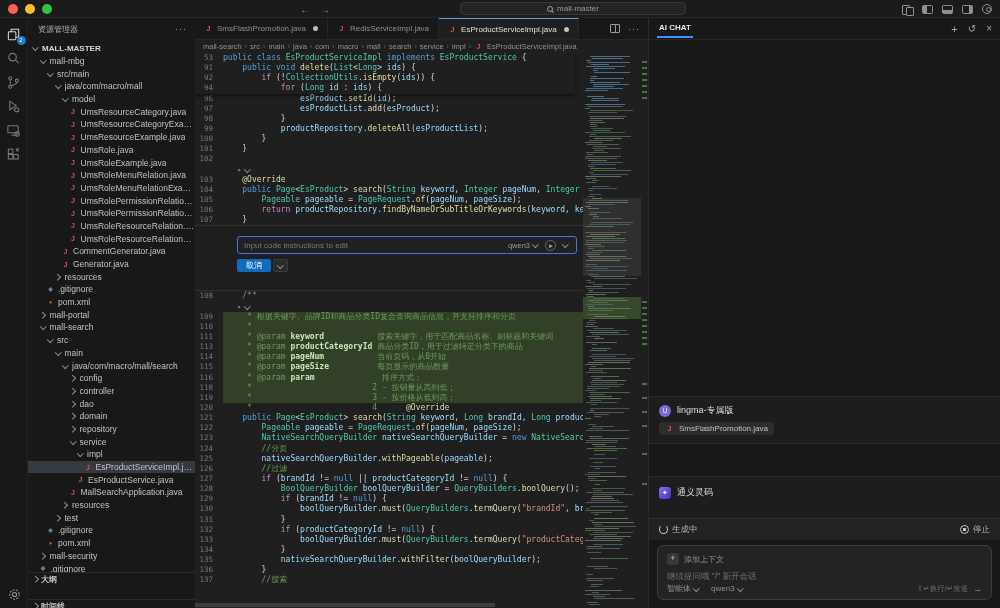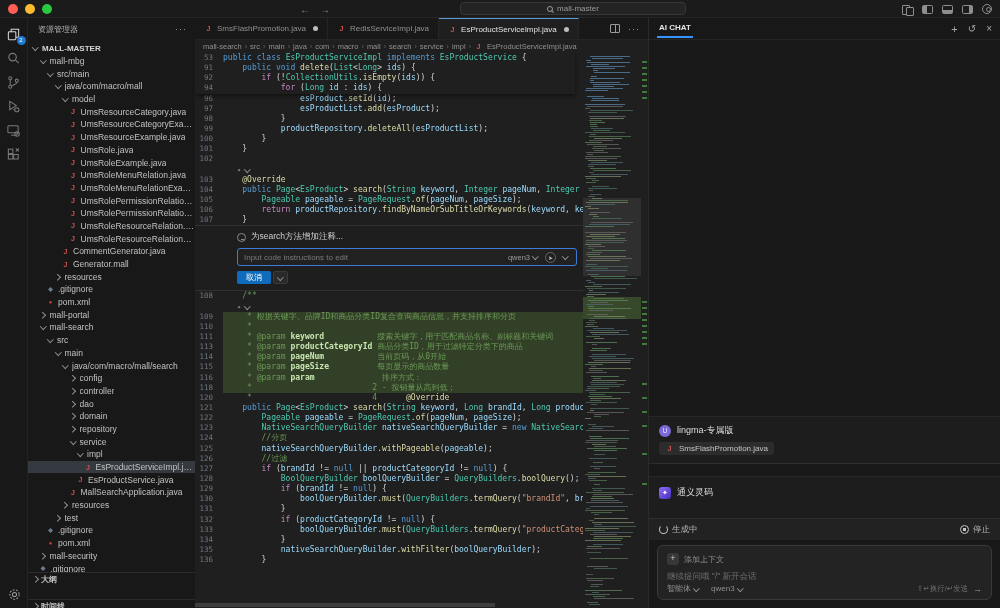--- a/index.html
+++ b/index.html
@@ -106,21 +106,21 @@
   .mgreen{position:absolute;left:0;right:0;top:244px;height:22px;background:rgba(94,134,60,.4)}
   .mslider{position:absolute;left:0;right:0;top:145px;height:78px;background:rgba(200,200,200,.1)}
   .ruler{position:absolute;top:0;right:0;width:7px;bottom:0;background:#1f1f1f}
   .rmark{position:absolute;left:1px;width:5px;height:2px;background:#4a8f46;opacity:.8}
   
   .aichat{position:absolute;left:648px;top:18px;width:352px;height:590px;background:#181818;border-left:1px solid #2b2b2b}
   .aitabs{height:22px;border-bottom:1px solid #262626;display:flex;align-items:center;padding:0 8px}
   .aitab{font-size:8px;font-weight:bold;color:#e7e7e7;padding:4px 2px;border-bottom:2px solid #3794ff}
   .aiactions{margin-left:auto;display:flex;gap:10px;color:#a8a8a8;font-size:10px;align-items:center}
   .msgblock{position:absolute;left:0;right:0;background:#1d1d1d}
-  .userblock{top:398px;height:48px;border-top:1px solid #272727;border-bottom:1px solid #2e2e2e;padding:7px 10px 0}
+  .userblock{top:378px;height:48px;border-top:1px solid #272727;border-bottom:1px solid #2e2e2e;padding:7px 10px 0}
   .msghead{display:flex;align-items:center;gap:6px;font-size:9px;color:#dcdcdc}
   .uavatar{width:12px;height:12px;border-radius:50%;background:#7c68d8;color:#e8e4ff;font-size:7px;display:flex;
     align-items:center;justify-content:center;flex:none}
   .filechip{margin-top:5px;display:inline-flex;align-items:center;gap:4px;background:#2c2c2c;border-radius:3px;
     padding:2px 6px;font-size:8px;color:#c5c5c5}
   .asstblock{top:458px;height:64px;border-top:1px solid #272727;padding:9px 10px 0}
   .lingmalogo{width:12px;height:12px;border-radius:3px;background:linear-gradient(135deg,#8f6bff,#4430b8);
     color:#fff;font-size:7px;display:flex;align-items:center;justify-content:center;flex:none}
   .statusrow{position:absolute;left:0;right:0;bottom:0;height:22px;background:#222;border-top:1px solid #2e2e2e;
     display:flex;align-items:center;padding:0 10px;font-size:8.5px;color:#b5b5b5}
@@ -289,21 +289,21 @@
       <div class="trow" style="padding-left: 40.5px;">
         <span class="fic java">J</span>
         <span class="tlabel">UmsRoleResourceRelationExample.j...</span>
       </div>
       <div class="trow" style="padding-left: 33px;">
         <span class="fic java">J</span>
         <span class="tlabel">CommentGenerator.java</span>
       </div>
       <div class="trow" style="padding-left: 33px;">
         <span class="fic java">J</span>
-        <span class="tlabel">Generator.mall</span>
+        <span class="tlabel">Generator.java</span>
       </div>
       <div class="trow" style="padding-left: 25.5px;">
         <span class="chev r"></span>
         <span class="tlabel">resources</span>
       </div>
       <div class="trow" style="padding-left: 18px;">
         <span class="fic git">◆</span>
         <span class="tlabel">.gitignore</span>
       </div>
       <div class="trow" style="padding-left: 18px;">
@@ -473,24 +473,20 @@
           <div class="cl"><span class="num">101</span><span class="txt"><span class="tk-p">    }</span></span></div>
           <div class="cl"><span class="num">102</span><span class="txt"></span></div>
           <div class="cl"><span class="num"></span><span class="txt"><span class="mk"><span>✦</span><span class="chev"></span></span></span></div>
           <div class="cl"><span class="num">103</span><span class="txt"><span class="tk-p">    </span><span class="tk-a">@Override</span></span></div>
           <div class="cl"><span class="num">104</span><span class="txt"><span class="tk-p">    </span><span class="tk-k">public </span><span class="tk-t">Page</span><span class="tk-p">&lt;</span><span class="tk-t">EsProduct</span><span class="tk-p">&gt; </span><span class="tk-f">search</span><span class="tk-p">(</span><span class="tk-t">String </span><span class="tk-v">keyword</span><span class="tk-p">, </span><span class="tk-t">Integer </span><span class="tk-v">pageNum</span><span class="tk-p">, </span><span class="tk-t">Integer </span></span></div>
           <div class="cl"><span class="num">105</span><span class="txt"><span class="tk-p">        </span><span class="tk-t">Pageable </span><span class="tk-v">pageable</span><span class="tk-p"> = </span><span class="tk-t">PageRequest</span><span class="tk-p">.</span><span class="tk-f">of</span><span class="tk-p">(</span><span class="tk-v">pageNum</span><span class="tk-p">, </span><span class="tk-v">pageSize</span><span class="tk-p">);</span></span></div>
           <div class="cl"><span class="num">106</span><span class="txt"><span class="tk-p">        </span><span class="tk-c">return </span><span class="tk-v">productRepository</span><span class="tk-p">.</span><span class="tk-f">findByNameOrSubTitleOrKeywords</span><span class="tk-p">(</span><span class="tk-v">keyword</span><span class="tk-p">, </span><span class="tk-v">keyword</span></span></div>
           <div class="cl"><span class="num">107</span><span class="txt"><span class="tk-p">    }</span></span></div>
         </div>
       <div class="widget">
-        <div class="wtitle">
-          <span class="wavatar"></span>
-          <span>为search方法增加注释...</span>
-        </div>
         <div class="winput">
           <span class="wph">Input code instructions to edit</span>
           <span class="wmodel">
             <span>qwen3</span>
               <span class="chev"></span>
           </span>
           <span class="wsend">➤</span>
           <span class="chev"></span>
         </div>
         <div class="wbtns">
@@ -504,37 +500,39 @@
           <div class="cl"><span class="num">108</span><span class="txt"><span class="tk-p">    </span><span class="tk-m">/**</span></span></div>
           <div class="cl"><span class="num"></span><span class="txt"><span class="mk"><span>✦</span><span class="chev"></span></span></span></div>
           <div class="cl hl"><span class="num">109</span><span class="txt"><span class="tk-m">     * 根据关键字、品牌ID和商品分类ID复合查询商品信息，并支持排序和分页</span></span></div>
           <div class="cl hl"><span class="num">110</span><span class="txt"><span class="tk-m">     *</span></span></div>
           <div class="cl hl"><span class="num">111</span><span class="txt"><span class="tk-m">     * @param </span><span class="tk-b">keyword</span><span class="tk-m">           搜索关键字，用于匹配商品名称、副标题和关键词</span></span></div>
           <div class="cl hl"><span class="num">113</span><span class="txt"><span class="tk-m">     * @param </span><span class="tk-b">productCategoryId</span><span class="tk-m"> 商品分类ID，用于过滤特定分类下的商品</span></span></div>
           <div class="cl hl"><span class="num">114</span><span class="txt"><span class="tk-m">     * @param </span><span class="tk-b">pageNum</span><span class="tk-m">           当前页码，从0开始</span></span></div>
           <div class="cl hl"><span class="num">115</span><span class="txt"><span class="tk-m">     * @param </span><span class="tk-b">pageSize</span><span class="tk-m">          每页显示的商品数量</span></span></div>
           <div class="cl hl"><span class="num">116</span><span class="txt"><span class="tk-m">     * @param </span><span class="tk-b">param</span><span class="tk-m">              排序方式：</span></span></div>
           <div class="cl hl"><span class="num">118</span><span class="txt"><span class="tk-m">     *                         2 - 按销量从高到低；</span></span></div>
+          <div class="cl hl"><span class="num">119</span><span class="txt"><span class="tk-m">     *                         3 - 按价格从低到高；</span></span></div>
           <div class="cl"><span class="num">120</span><span class="txt"><span class="tk-m">     *                         4</span><span class="tk-p">      </span><span class="tk-a">@Override</span></span></div>
           <div class="cl"><span class="num">121</span><span class="txt"><span class="tk-p">    </span><span class="tk-k">public </span><span class="tk-t">Page</span><span class="tk-p">&lt;</span><span class="tk-t">EsProduct</span><span class="tk-p">&gt; </span><span class="tk-f">search</span><span class="tk-p">(</span><span class="tk-t">String </span><span class="tk-v">keyword</span><span class="tk-p">, </span><span class="tk-t">Long </span><span class="tk-v">brandId</span><span class="tk-p">, </span><span class="tk-t">Long </span><span class="tk-v">productCatego</span></span></div>
           <div class="cl"><span class="num">122</span><span class="txt"><span class="tk-p">        </span><span class="tk-t">Pageable </span><span class="tk-v">pageable</span><span class="tk-p"> = </span><span class="tk-t">PageRequest</span><span class="tk-p">.</span><span class="tk-f">of</span><span class="tk-p">(</span><span class="tk-v">pageNum</span><span class="tk-p">, </span><span class="tk-v">pageSize</span><span class="tk-p">);</span></span></div>
           <div class="cl"><span class="num">123</span><span class="txt"><span class="tk-p">        </span><span class="tk-t">NativeSearchQueryBuilder </span><span class="tk-v">nativeSearchQueryBuilder</span><span class="tk-p"> = </span><span class="tk-k">new </span><span class="tk-t">NativeSearchQueryB</span></span></div>
           <div class="cl"><span class="num">124</span><span class="txt"><span class="tk-p">        </span><span class="tk-m">//分页</span></span></div>
           <div class="cl"><span class="num">125</span><span class="txt"><span class="tk-p">        </span><span class="tk-v">nativeSearchQueryBuilder</span><span class="tk-p">.</span><span class="tk-f">withPageable</span><span class="tk-p">(</span><span class="tk-v">pageable</span><span class="tk-p">);</span></span></div>
           <div class="cl"><span class="num">126</span><span class="txt"><span class="tk-p">        </span><span class="tk-m">//过滤</span></span></div>
           <div class="cl"><span class="num">127</span><span class="txt"><span class="tk-p">        </span><span class="tk-c">if </span><span class="tk-p">(</span><span class="tk-v">brandId</span><span class="tk-p"> != </span><span class="tk-k">null</span><span class="tk-p"> || </span><span class="tk-v">productCategoryId</span><span class="tk-p"> != </span><span class="tk-k">null</span><span class="tk-p">) {</span></span></div>
           <div class="cl"><span class="num">128</span><span class="txt"><span class="tk-p">            </span><span class="tk-t">BoolQueryBuilder </span><span class="tk-v">boolQueryBuilder</span><span class="tk-p"> = </span><span class="tk-t">QueryBuilders</span><span class="tk-p">.</span><span class="tk-f">boolQuery</span><span class="tk-p">();</span></span></div>
           <div class="cl"><span class="num">129</span><span class="txt"><span class="tk-p">            </span><span class="tk-c">if </span><span class="tk-p">(</span><span class="tk-v">brandId</span><span class="tk-p"> != </span><span class="tk-k">null</span><span class="tk-p">) {</span></span></div>
           <div class="cl"><span class="num">130</span><span class="txt"><span class="tk-p">                </span><span class="tk-v">boolQueryBuilder</span><span class="tk-p">.</span><span class="tk-f">must</span><span class="tk-p">(</span><span class="tk-t">QueryBuilders</span><span class="tk-p">.</span><span class="tk-f">termQuery</span><span class="tk-p">(</span><span class="tk-s">"brandId"</span><span class="tk-p">, </span><span class="tk-v">brandId</span></span></div>
           <div class="cl"><span class="num">131</span><span class="txt"><span class="tk-p">            }</span></span></div>
           <div class="cl"><span class="num">132</span><span class="txt"><span class="tk-p">            </span><span class="tk-c">if </span><span class="tk-p">(</span><span class="tk-v">productCategoryId</span><span class="tk-p"> != </span><span class="tk-k">null</span><span class="tk-p">) {</span></span></div>
           <div class="cl"><span class="num">133</span><span class="txt"><span class="tk-p">                </span><span class="tk-v">boolQueryBuilder</span><span class="tk-p">.</span><span class="tk-f">must</span><span class="tk-p">(</span><span class="tk-t">QueryBuilders</span><span class="tk-p">.</span><span class="tk-f">termQuery</span><span class="tk-p">(</span><span class="tk-s">"productCategoryId",</span></span></div>
           <div class="cl"><span class="num">134</span><span class="txt"><span class="tk-p">            }</span></span></div>
           <div class="cl"><span class="num">135</span><span class="txt"><span class="tk-p">            </span><span class="tk-v">nativeSearchQueryBuilder</span><span class="tk-p">.</span><span class="tk-f">withFilter</span><span class="tk-p">(</span><span class="tk-v">boolQueryBuilder</span><span class="tk-p">);</span></span></div>
           <div class="cl"><span class="num">136</span><span class="txt"><span class="tk-p">        }</span></span></div>
+          <div class="cl"><span class="num">137</span><span class="txt"><span class="tk-p">        </span><span class="tk-m">//搜索</span></span></div>
         </div>
       <div class="hscroll"></div>
     </div>
     <div class="minimap">
       <div class="mgreen"></div>
       <div class="mslider"></div>
     <div class="mbar" style="top: 3px; left: 7px; width: 40px; background: rgb(91, 132, 168);"></div>
         <div class="mbar" style="top: 5px; left: 9px; width: 31px; background: rgb(91, 132, 168);"></div>
         <div class="mbar" style="top: 7px; left: 3px; width: 5px; background: rgb(91, 132, 168);"></div>
         <div class="mbar" style="top: 9px; left: 4px; width: 43px; background: rgb(91, 132, 168);"></div>

